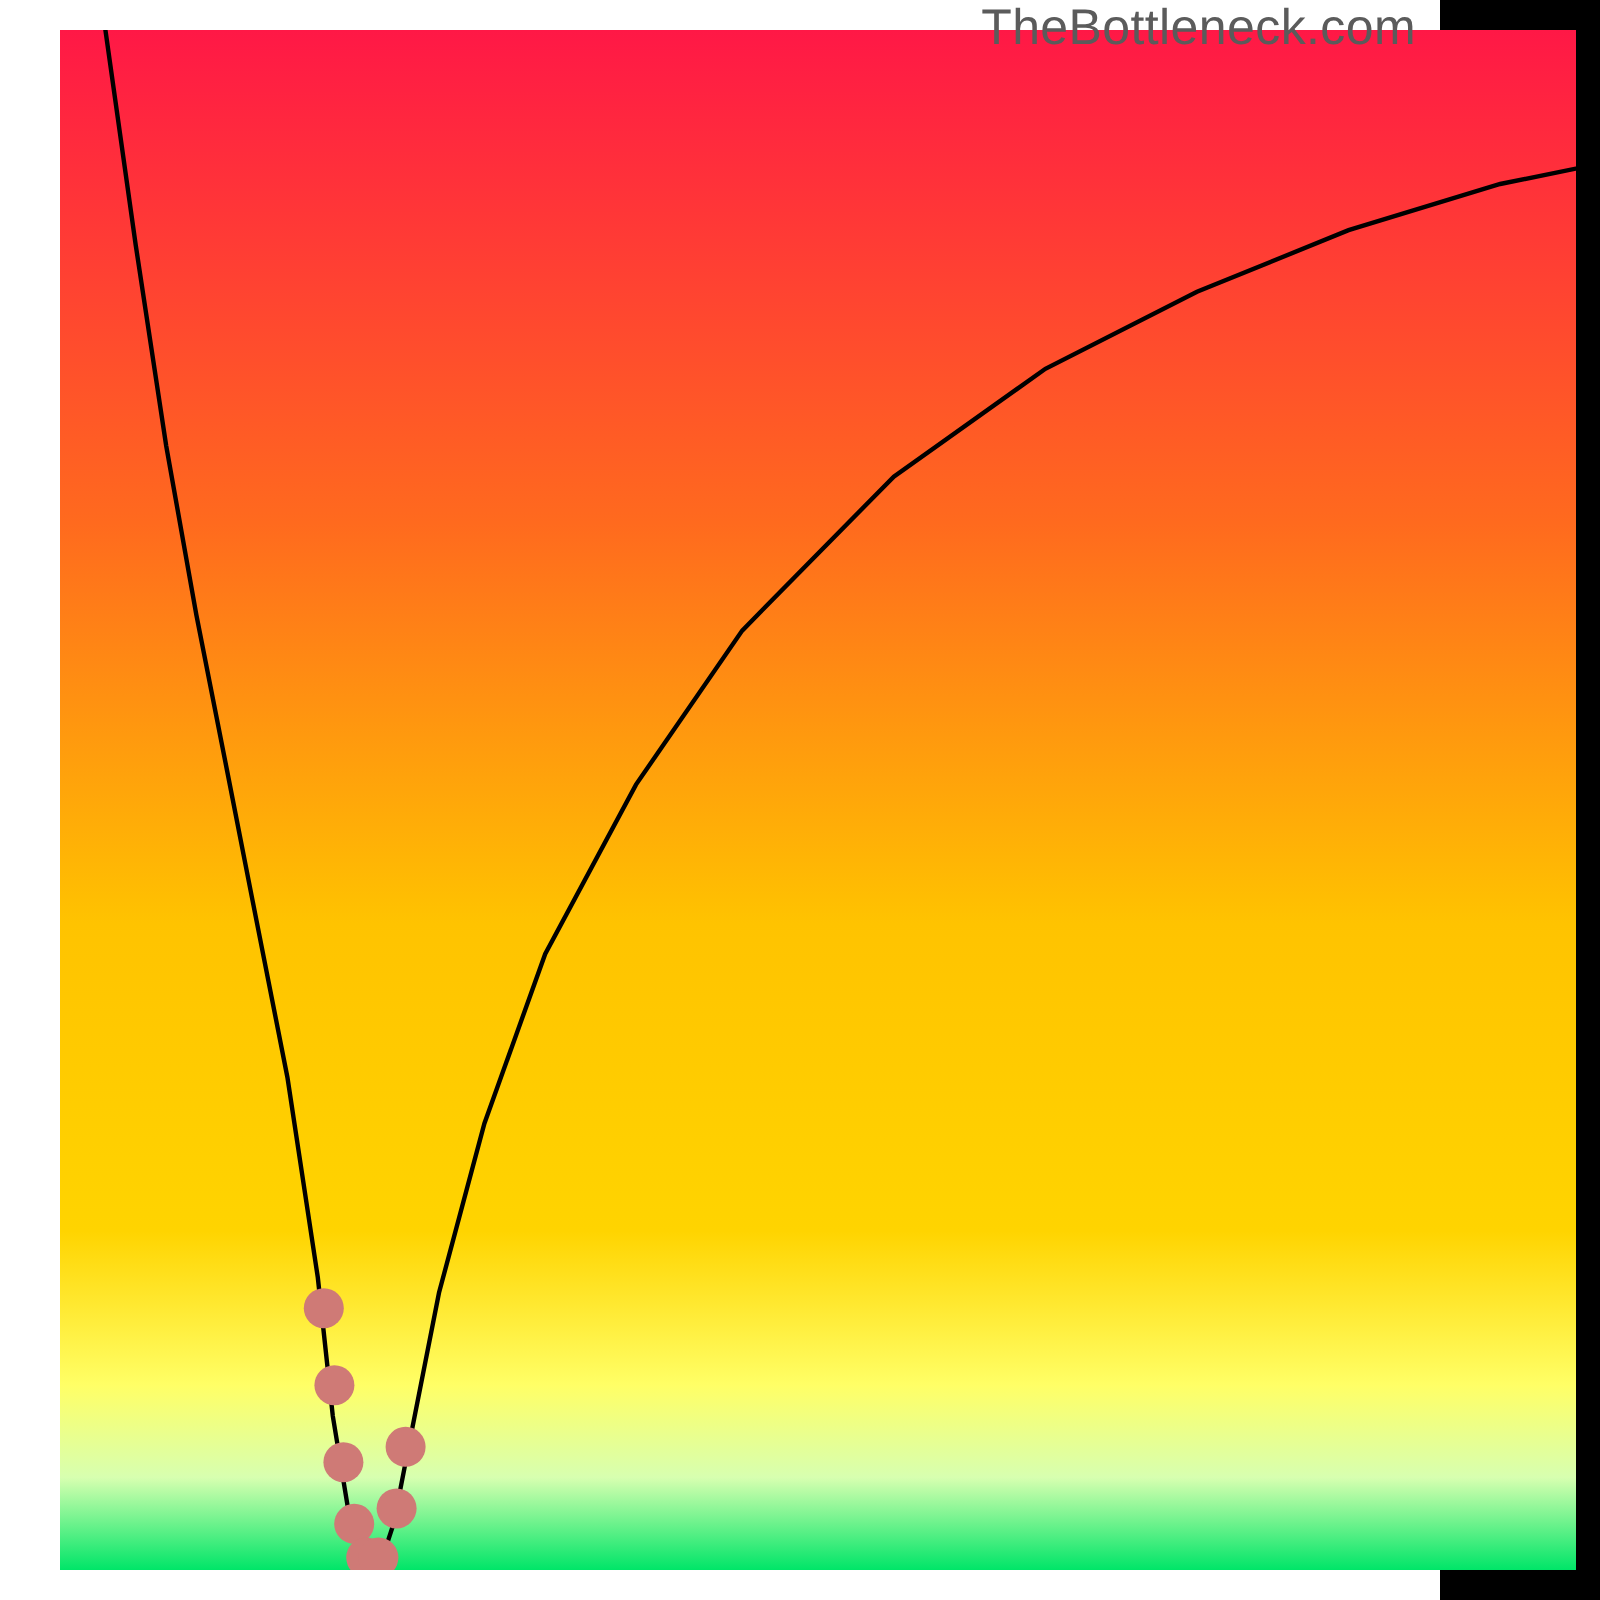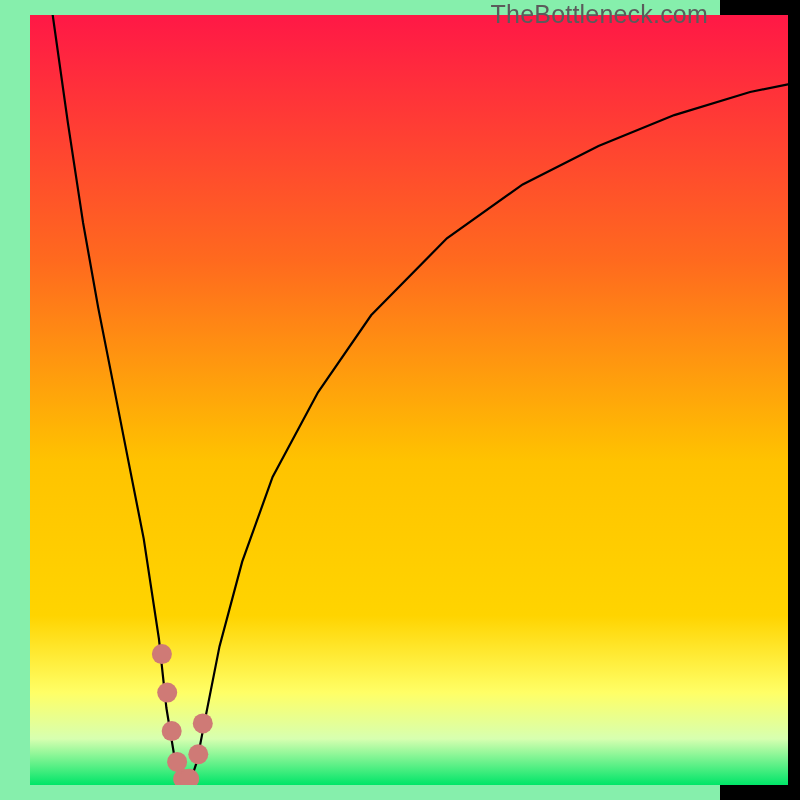--- a/index.html
+++ b/index.html
@@ -7,21 +7,21 @@
     padding: 0;
     width: 800px;
     height: 800px;
     overflow: hidden;
     background: #000;
     font-family: Arial, Helvetica, sans-serif;
   }
   .outer {
     width: 720px;
     height: 800px;
-    background: #86efac;
+    background: #ffffff;
     position: relative;
   }
   .plot {
     position: absolute;
     left: 30px;
     top: 15px;
     width: 758px;
     height: 770px;
   }
   .plot svg {

